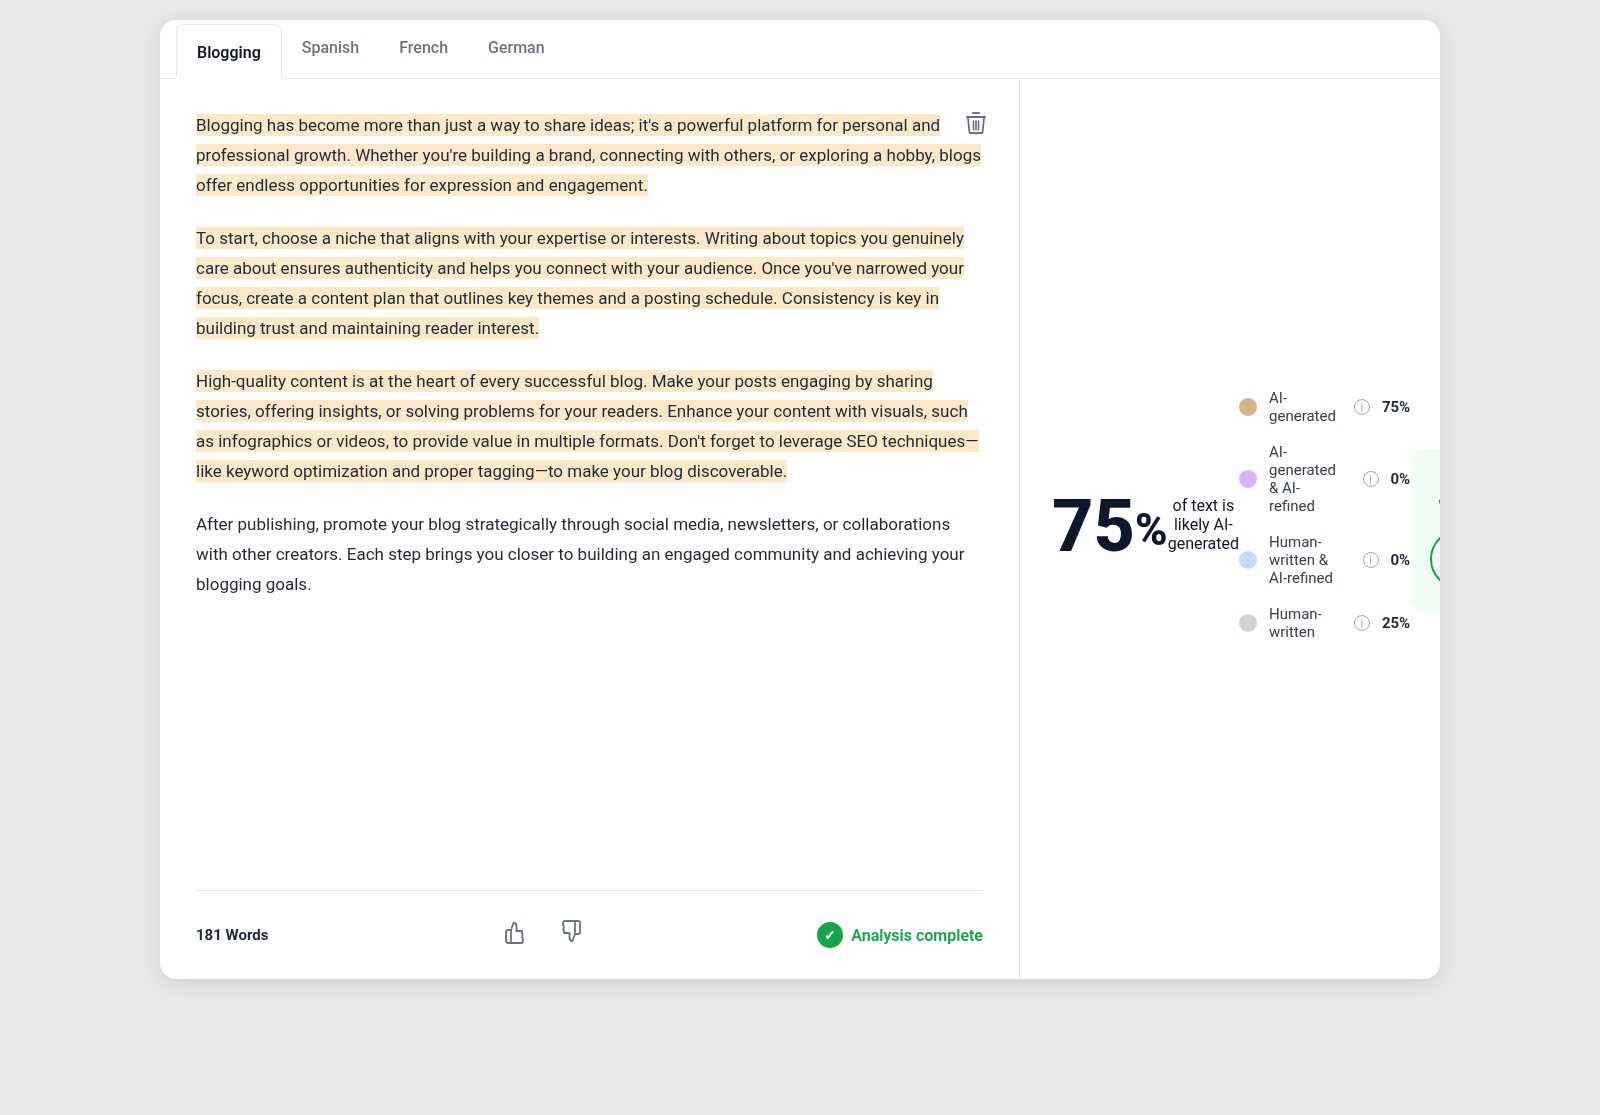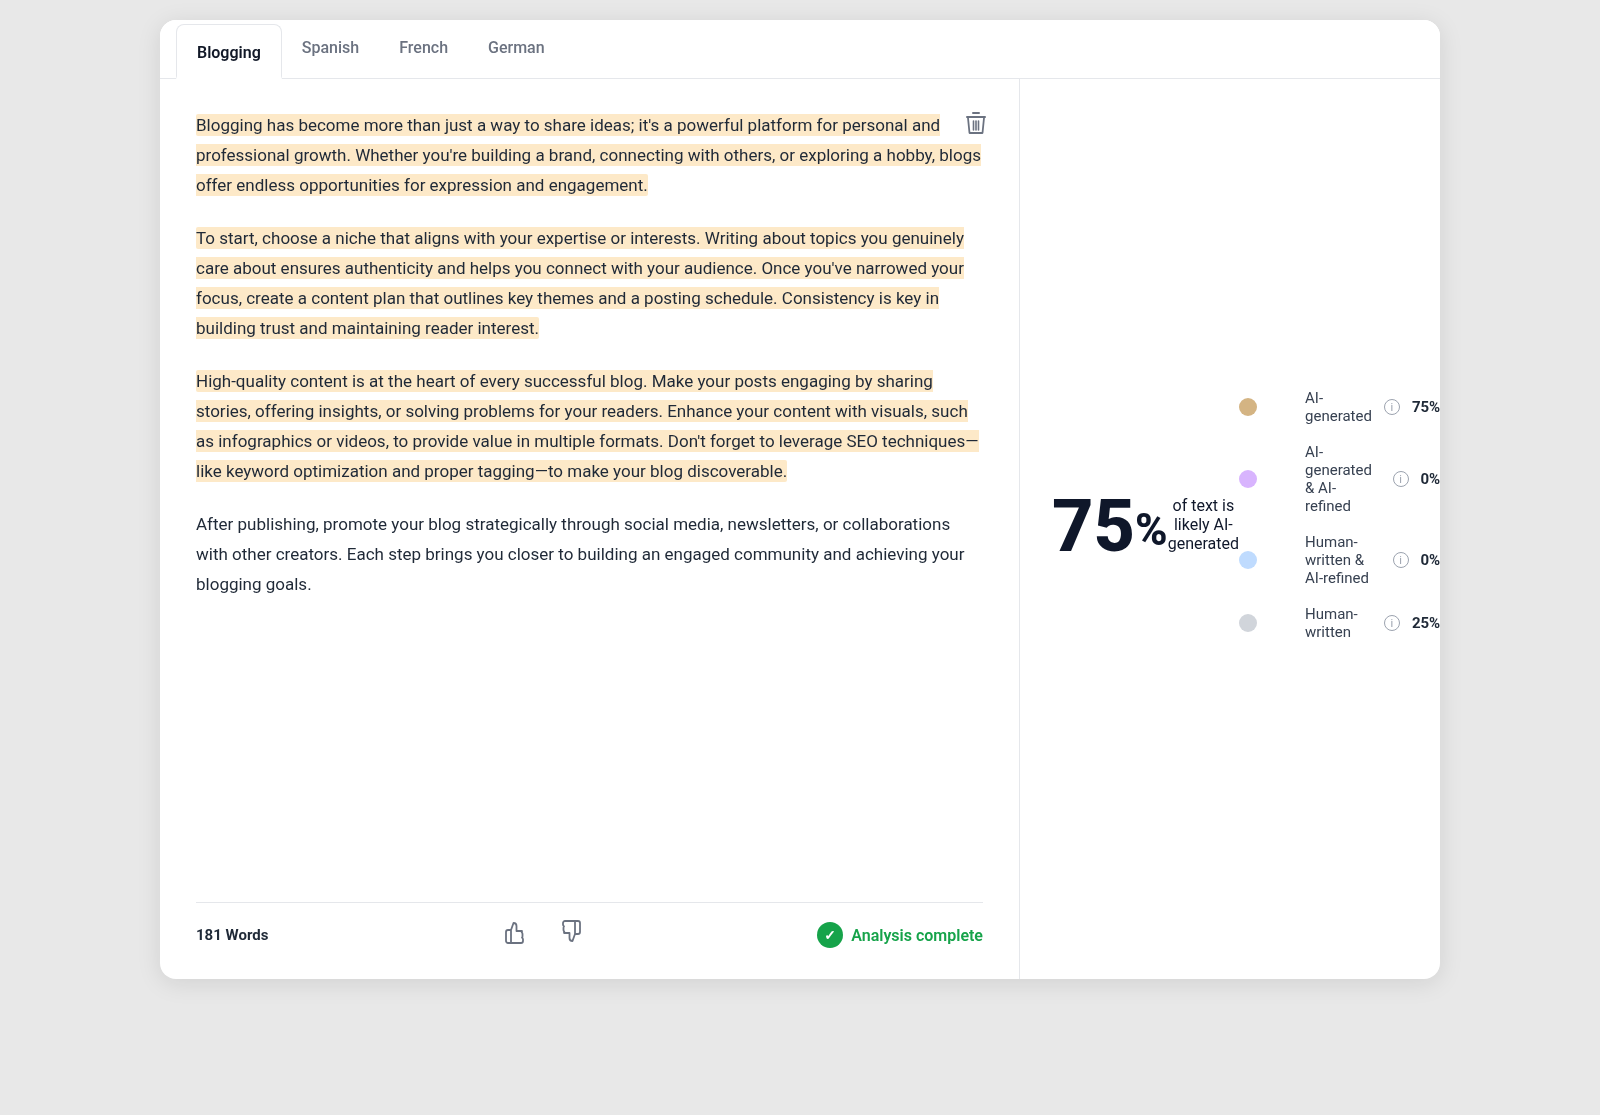--- a/index.html
+++ b/index.html
@@ -95,21 +95,21 @@
       background-color: #fde9c8;
       border-radius: 2px;
       padding: 1px 0;
     }
 
     
     .bottom-bar {
       display: flex;
       align-items: center;
       justify-content: space-between;
-      padding-top: 12px;
+      padding-top: 24px;
       border-top: 1px solid #e5e7eb;
       margin-top: 16px;
     }
 
     .word-count {
       font-size: 15px;
       font-weight: 700;
       color: #1f2937;
     }
 
@@ -219,22 +219,21 @@
       border-radius: 50%;
       flex-shrink: 0;
     }
 
     .stat-label {
       flex: 1;
       font-size: 15px;
       color: #374151;
       display: flex;
       align-items: center;
-      gap: 12px;
-      margin-left: 36px;
+      gap: 18px;
     }
 
     .info-icon {
       display: inline-flex;
       align-items: center;
       justify-content: center;
       width: 16px;
       height: 16px;
       border: 1.5px solid #9ca3af;
       border-radius: 50%;

